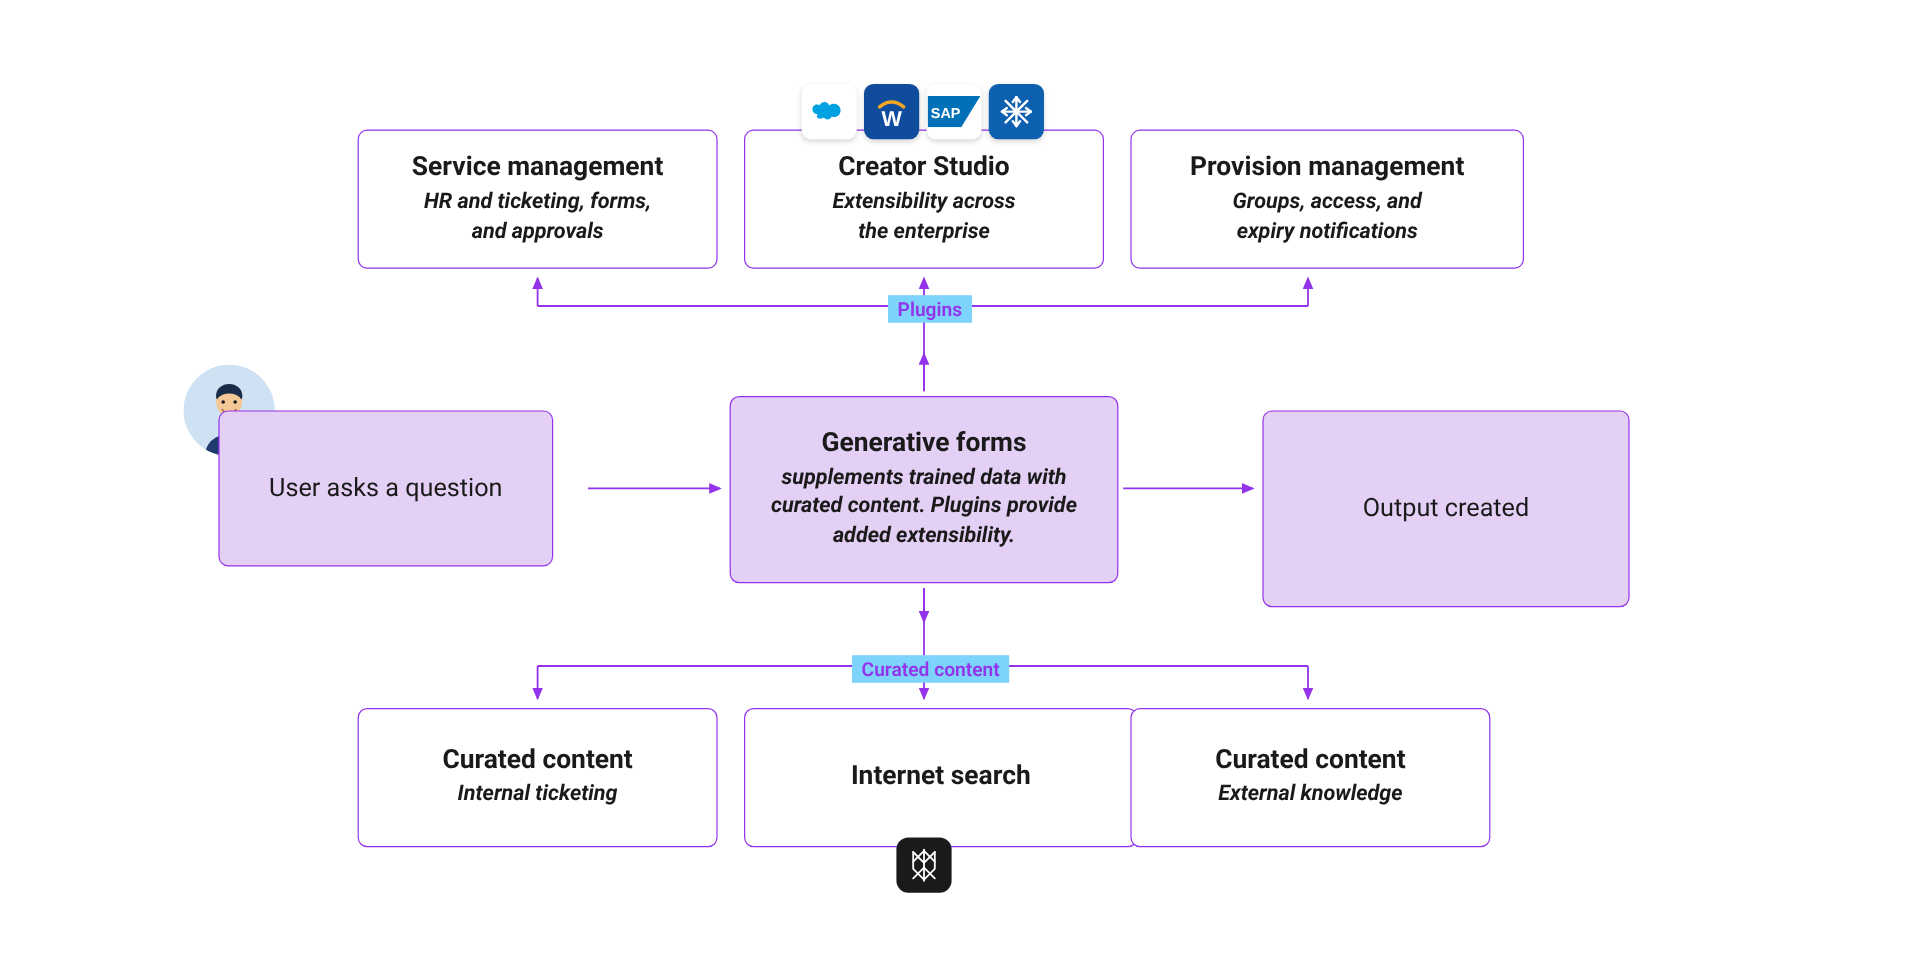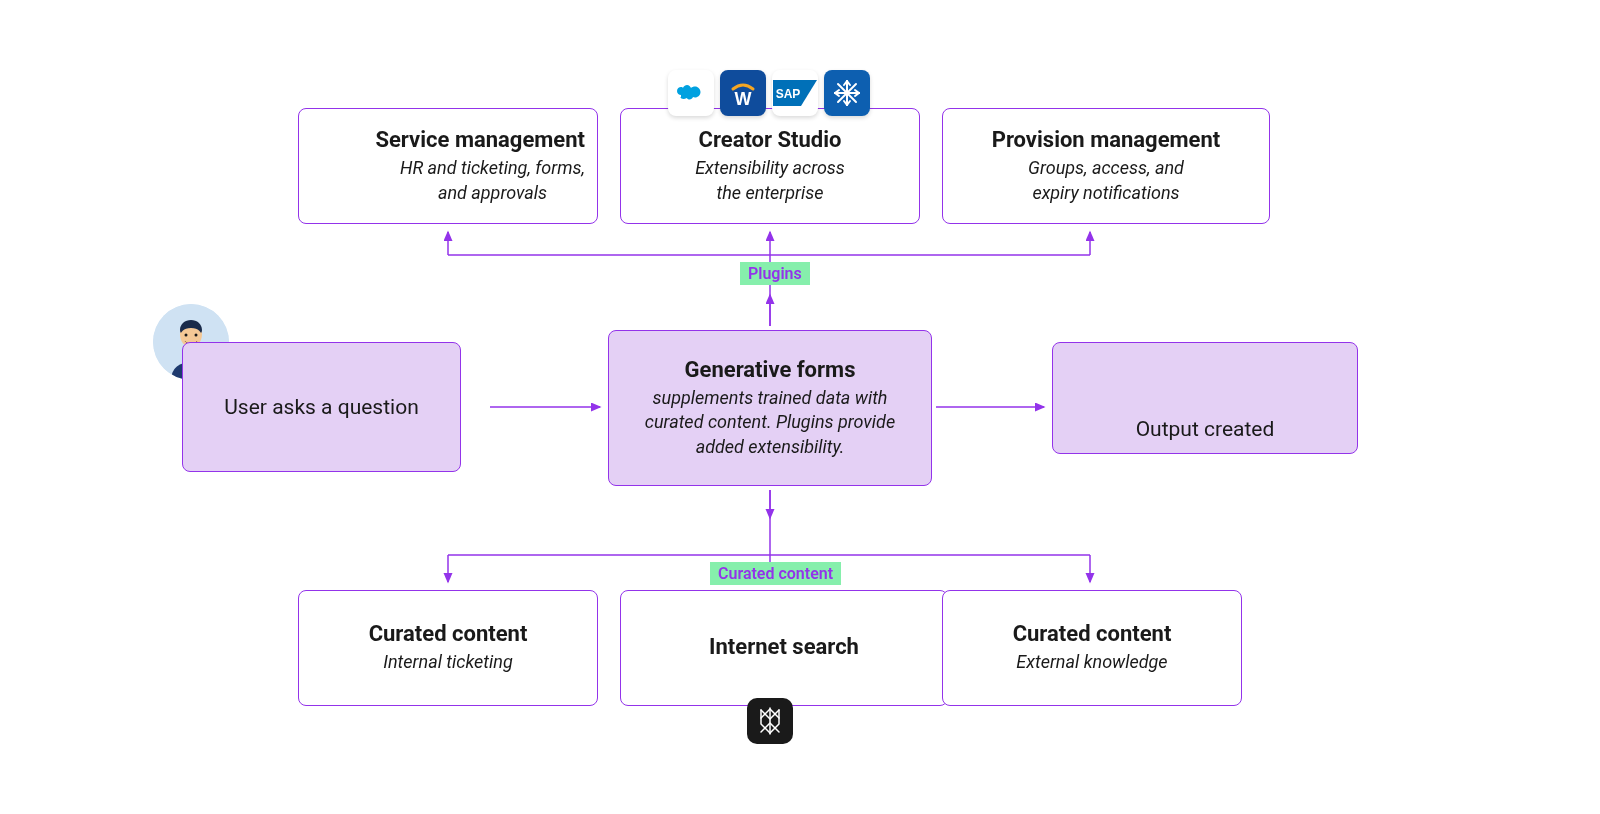--- a/index.html
+++ b/index.html
@@ -32,20 +32,21 @@
       font-size: 22px;
       font-weight: 700;
       color: #1a1a1a;
       margin-bottom: 4px;
     }
     .box-subtitle {
       font-size: 18px;
       font-style: italic;
       color: #1a1a1a;
       line-height: 1.35;
+      font-weight: bold;
     }
     .box-text {
       font-size: 21px;
       color: #1a1a1a;
     }
     .avatar {
       position: absolute;
       width: 76px;
       height: 76px;
       border-radius: 50%;
@@ -64,26 +65,25 @@
       width: 46px;
       height: 46px;
       border-radius: 8px;
       display: flex;
       align-items: center;
       justify-content: center;
       box-shadow: 0 2px 4px rgba(0,0,0,0.15);
     }
     .edge-label {
       position: absolute;
-      background: #86efac;
+      background: #7dd3fc;
       color: #9333ea;
       font-size: 16px;
       font-weight: 600;
       padding: 2px 8px;
-      margin-top: 16px;
     }
     svg.connectors {
       position: absolute;
       top: 0;
       left: 0;
       width: 1600px;
       height: 814px;
       pointer-events: none;
     }
     .bottom-icon {
@@ -121,21 +121,21 @@
     <line x1="448" y1="555" x2="1090" y2="555" stroke="#9333ea" stroke-width="1.5"></line>
     <line x1="448" y1="555" x2="448" y2="582" stroke="#9333ea" stroke-width="1.5" marker-end="url(#arrow)"></line>
     <line x1="770" y1="555" x2="770" y2="582" stroke="#9333ea" stroke-width="1.5" marker-end="url(#arrow)"></line>
     <line x1="1090" y1="555" x2="1090" y2="582" stroke="#9333ea" stroke-width="1.5" marker-end="url(#arrow)"></line>
 
     <line x1="490" y1="407" x2="600" y2="407" stroke="#9333ea" stroke-width="1.5" marker-end="url(#arrow)"></line>
 
     <line x1="936" y1="407" x2="1044" y2="407" stroke="#9333ea" stroke-width="1.5" marker-end="url(#arrow)"></line>
   </svg>
 
-  <div class="box box-white" style="left:298px; top:108px; width:300px; height:116px;align-items:flex-end;">
+  <div class="box box-white" style="left:298px; top:108px; width:300px; height:116px;">
     <div class="box-title">Service management</div>
     <div class="box-subtitle" style="white-space:pre-line;">HR and ticketing, forms,
 and approvals</div>
   </div>
 
   <div class="box box-white" style="left:620px; top:108px; width:300px; height:116px;align-items:center;">
     <div class="box-title">Creator Studio</div>
     <div class="box-subtitle" style="white-space:pre-line;">Extensibility across
 the enterprise</div>
   </div>
@@ -199,21 +199,21 @@
 
   <div class="box box-purple" style="left:182px; top:342px; width:279px; height:130px;">
     <div class="box-text">User asks a question</div>
   </div>
 
   <div class="box box-purple" style="left:608px; top:330px; width:324px; height:156px; padding:14px 22px;">
     <div class="box-title">Generative forms</div>
     <div class="box-subtitle">supplements trained data with curated content. Plugins provide added extensibility.</div>
   </div>
 
-  <div class="box box-purple" style="left:1052px; top:342px; width:306px; height:112px;justify-content:flex-end;">
+  <div class="box box-purple" style="left:1052px; top:342px; width:306px; height:164px;">
     <div class="box-text">Output created</div>
   </div>
 
   <div class="box box-white" style="left:298px; top:590px; width:300px; height:116px;">
     <div class="box-title">Curated content</div>
     <div class="box-subtitle">Internal  ticketing</div>
   </div>
 
   <div class="box box-white" style="left:620px; top:590px; width:328px; height:116px;">
     <div class="box-title">Internet search</div>

